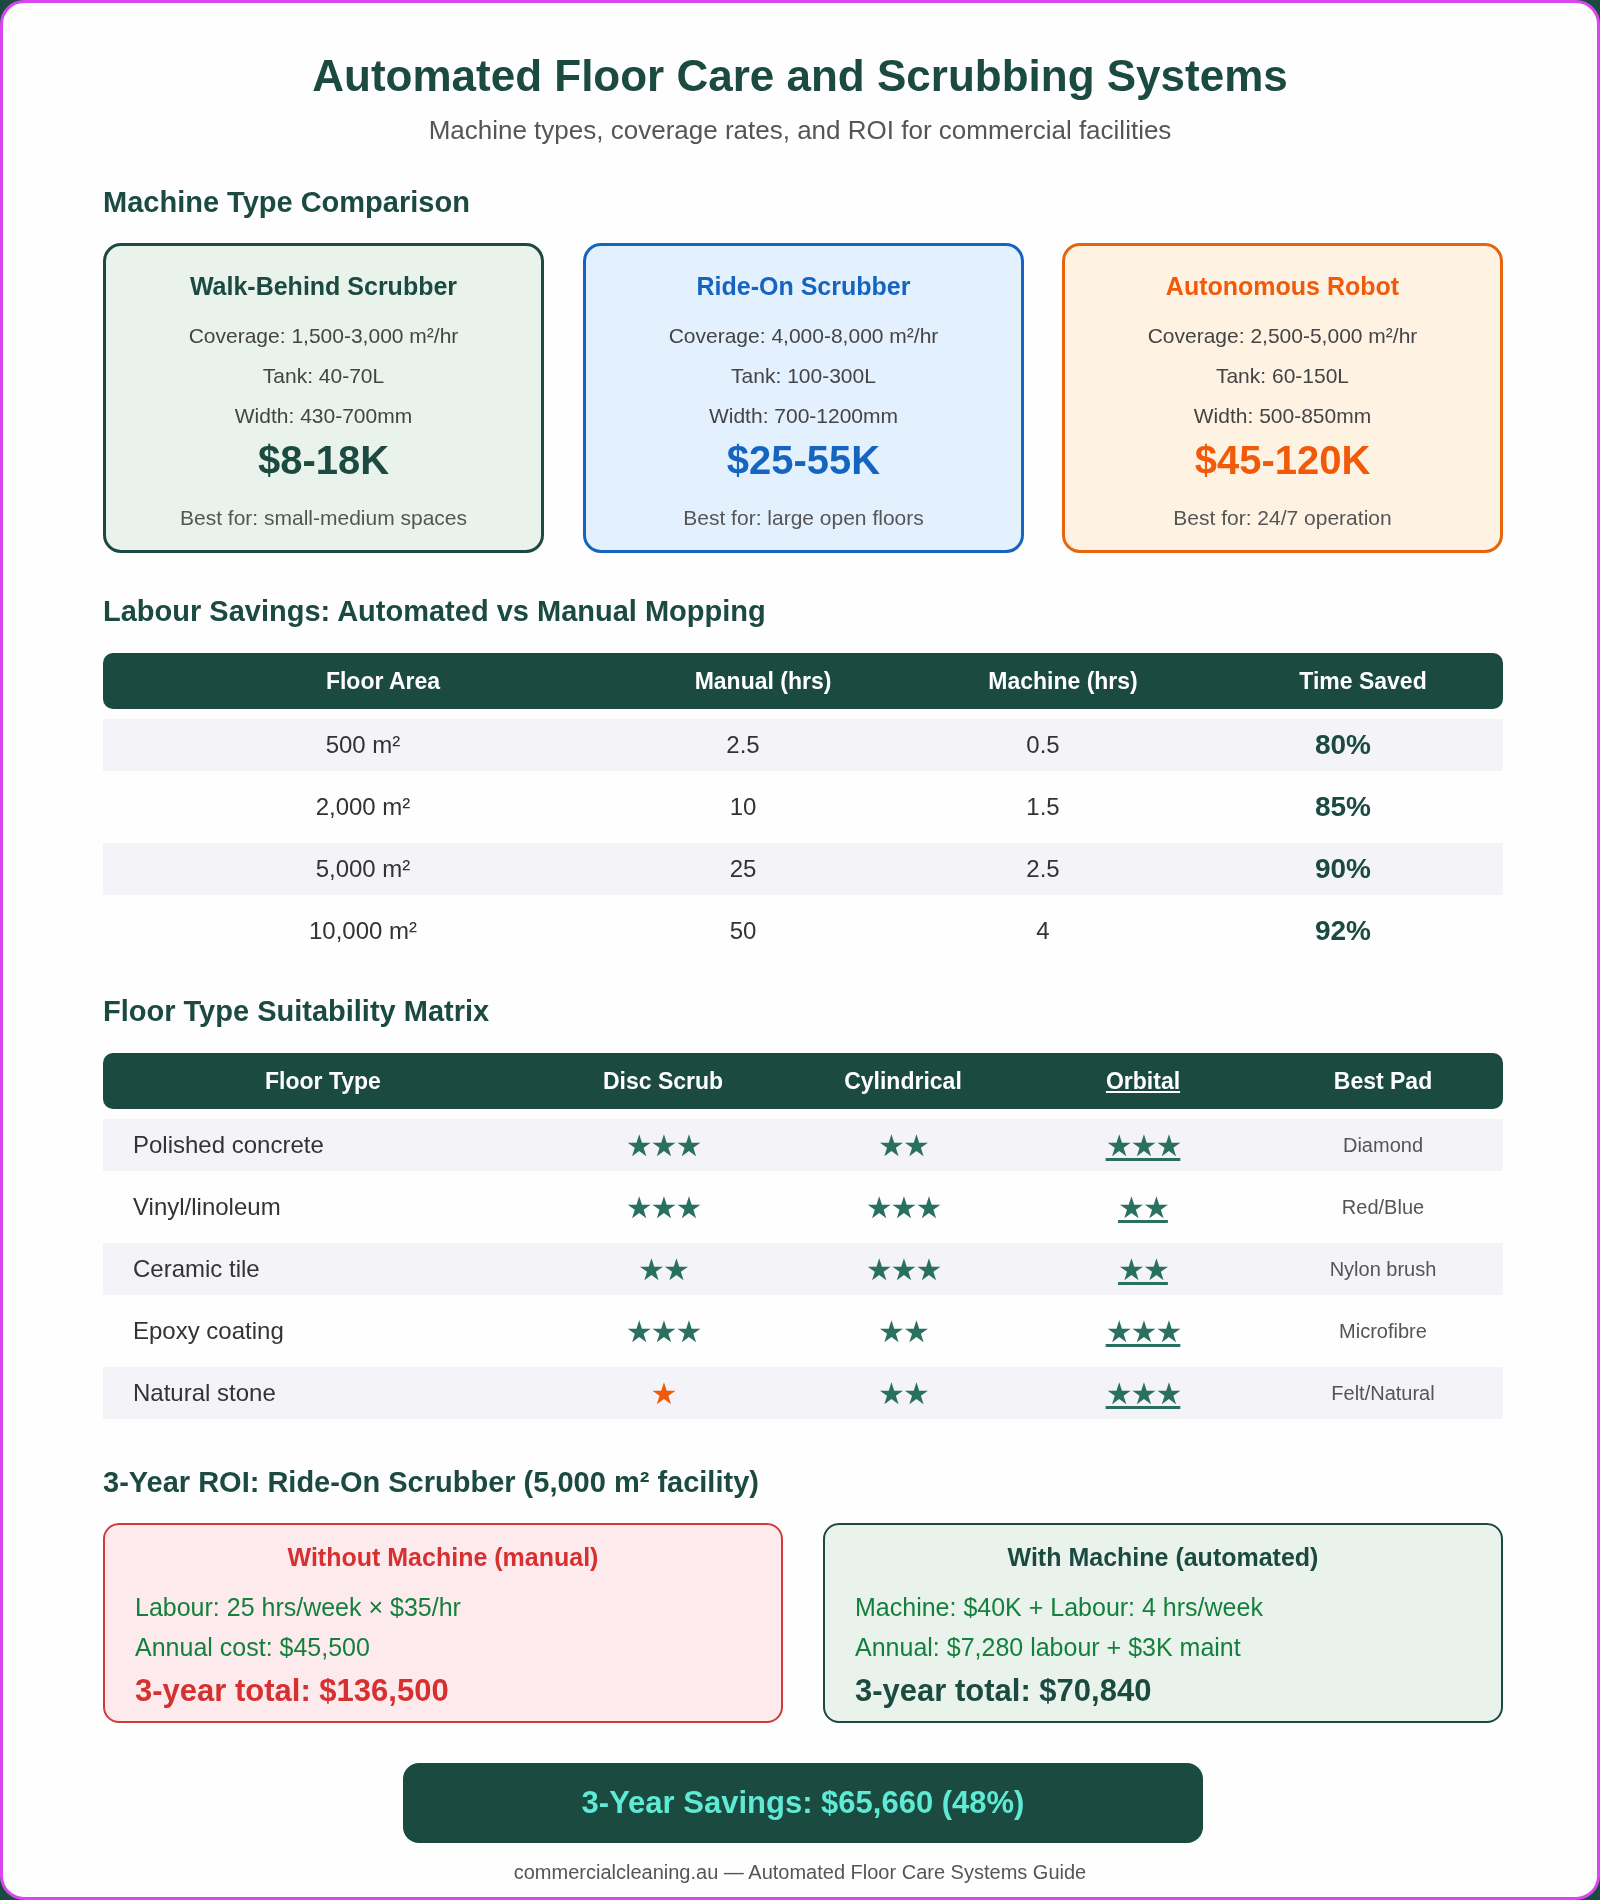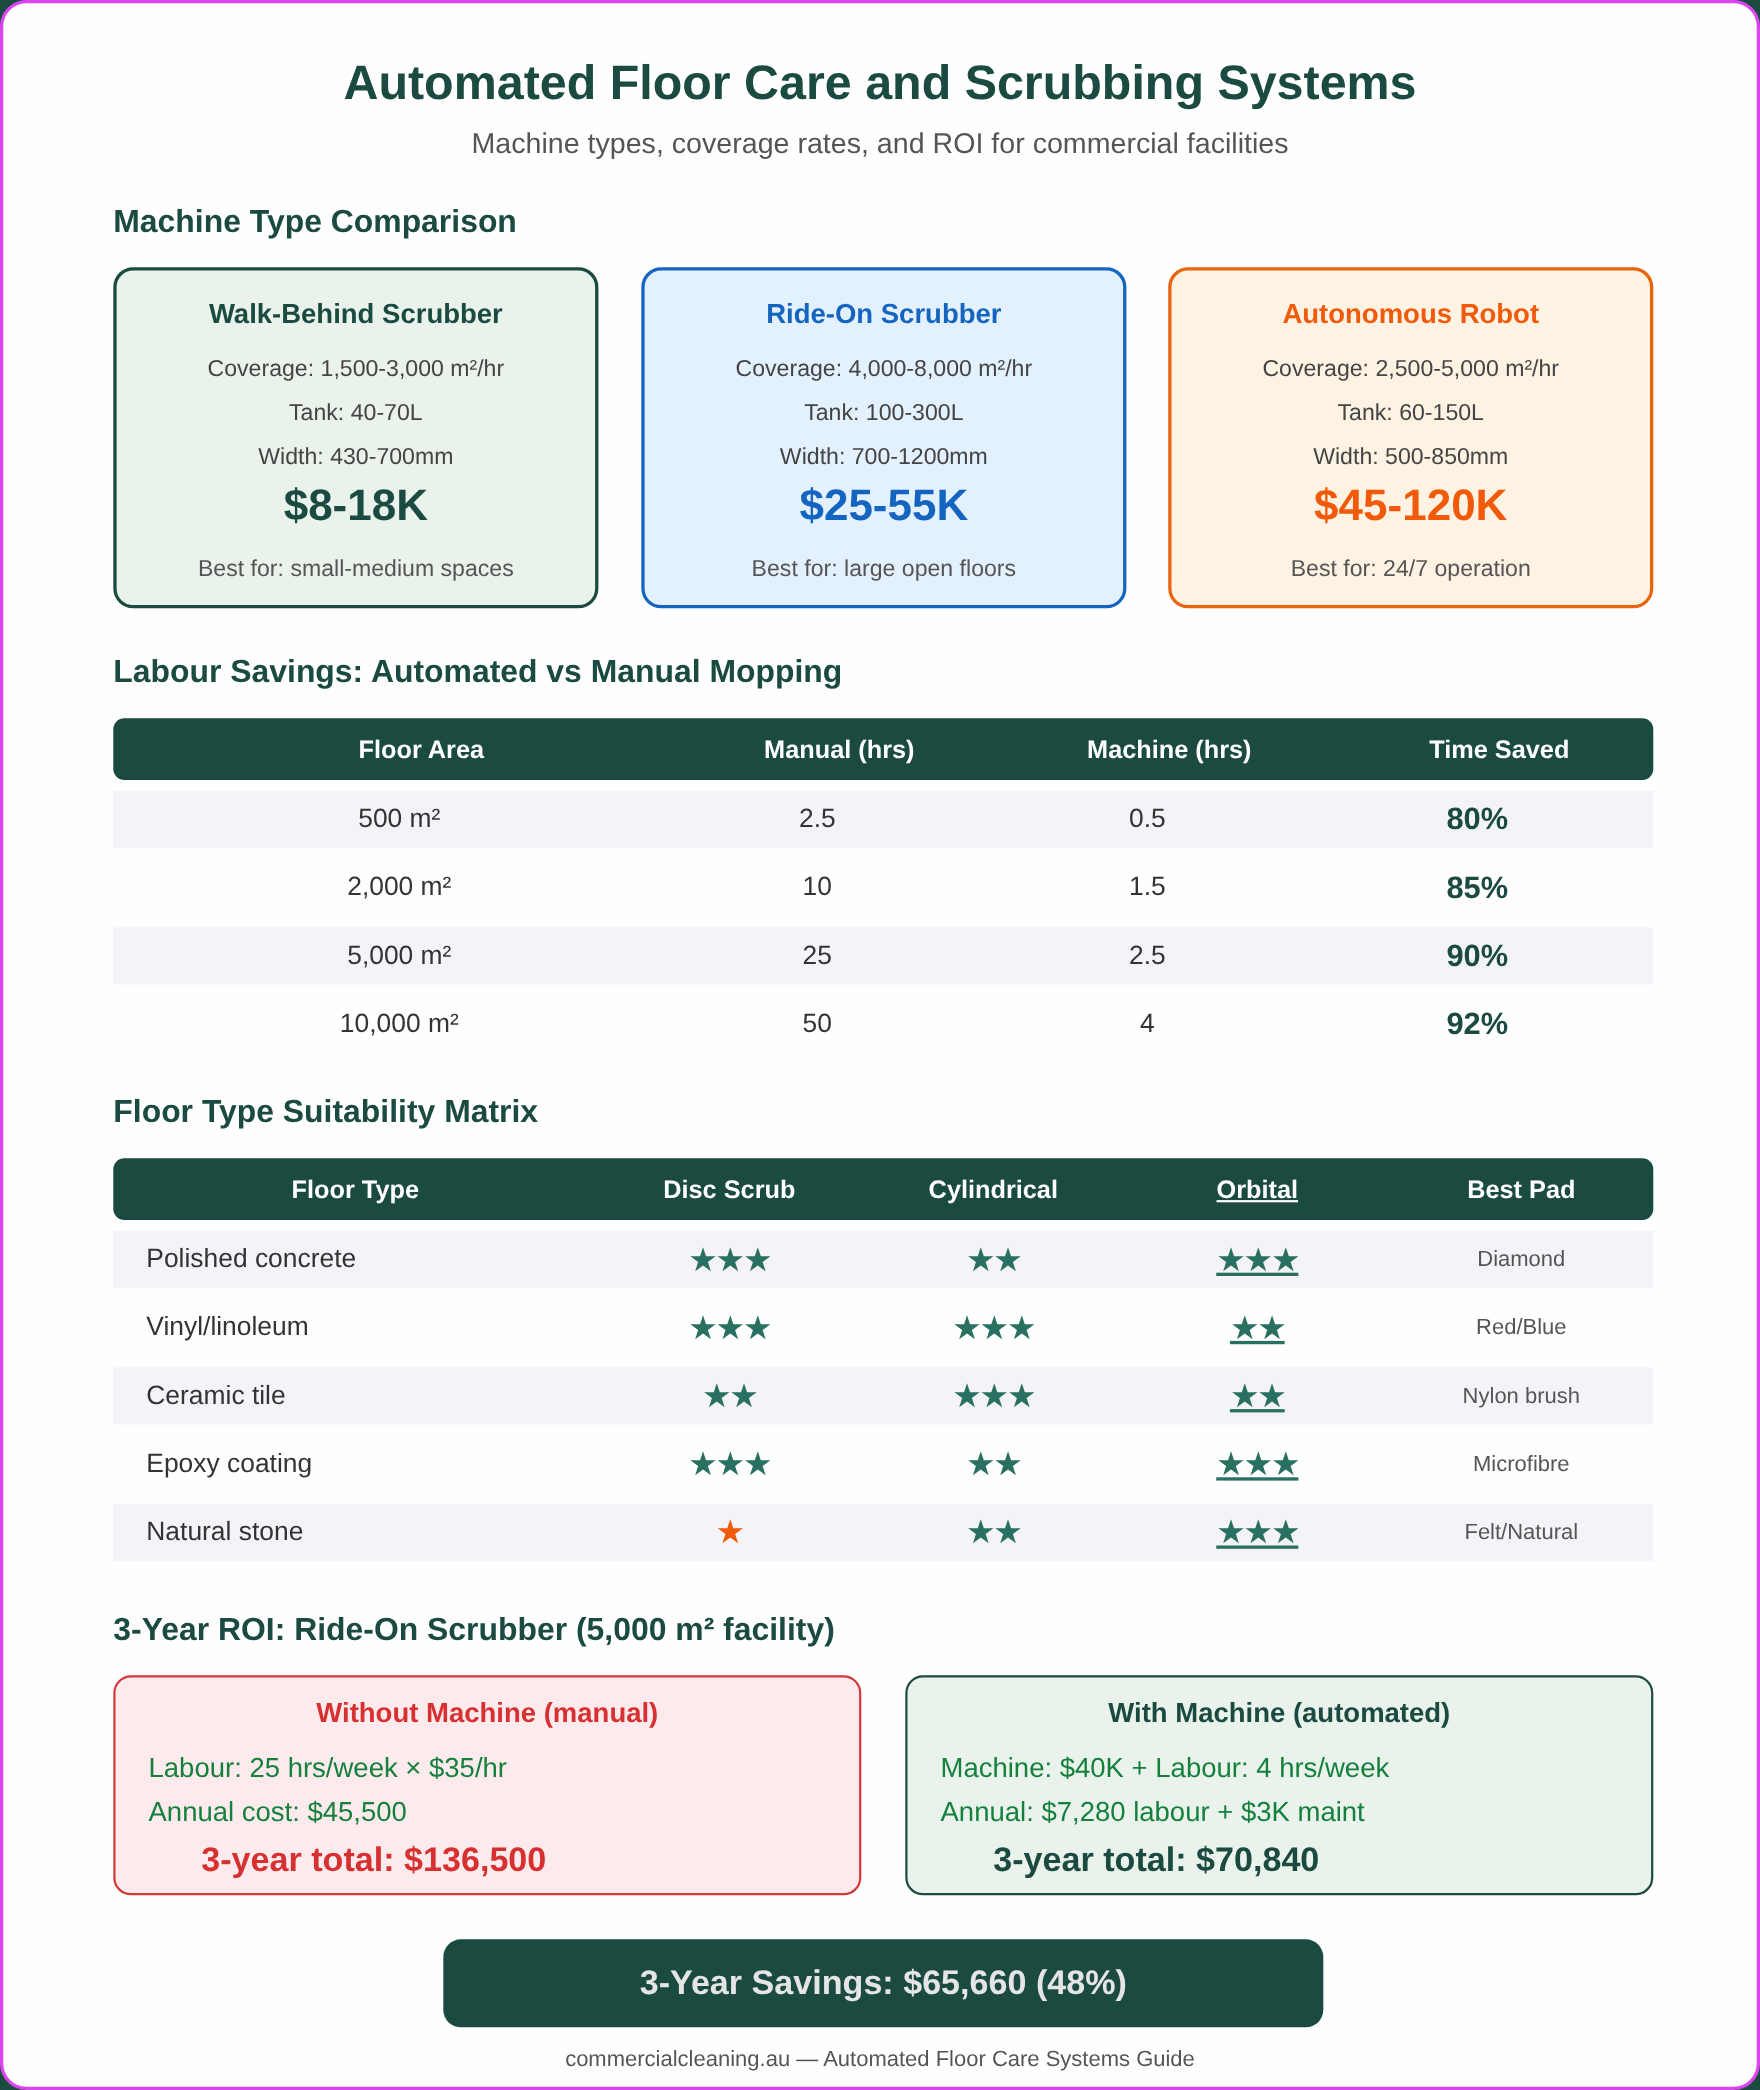--- a/index.html
+++ b/index.html
@@ -42,28 +42,28 @@
   .matrix .c0 { width: 440px; } .matrix .c1 { width: 240px; } .matrix .c2 { width: 240px; } .matrix .c3 { width: 240px; text-decoration: underline; } .matrix .c4 { width: 240px; }
   .matrix .trow .c0 { text-align: left; padding-left: 30px; }
   .matrix .trow .c4 { font-size: 20px; color: #555; }
   .stars { font-size: 30px; color: #2a7060; letter-spacing: -2px; }
   .stars.low { color: #f05a0a; }
 
   
   .roi { position: absolute; top: 1520px; width: 680px; height: 200px; border: 2px solid; border-radius: 16px; }
   .roi .r-title { position: absolute; top: 18px; width: 100%; text-align: center; font-size: 25px; font-weight: bold; }
   .roi .r-line { position: absolute; left: 30px; font-size: 25px; color: #15803d; }
-  .roi .r-total { position: absolute; left: 30px; top: 148px; font-size: 31px; font-weight: bold; margin-left: 48px; }
+  .roi .r-total { position: absolute; left: 30px; top: 148px; font-size: 31px; font-weight: bold; }
   .roi.bad { left: 100px; border-color: #d03a3a; background: #fdeaec; }
   .roi.bad .r-title, .roi.bad .r-total { color: #d63031; }
   .roi.good { left: 820px; border-color: #1a4a40; background: #eaf2ec; }
   .roi.good .r-title, .roi.good .r-total { color: #1a4a40; }
 
   .savings { position: absolute; left: 400px; top: 1760px; width: 800px; height: 80px;
-    background: #1a4a40; border-radius: 16px; color: #e5e5e5; font-size: 31px; font-weight: bold;
+    background: #1a4a40; border-radius: 16px; color: #5eead4; font-size: 31px; font-weight: bold;
     display: flex; align-items: center; justify-content: center; }
   .footer { position: absolute; top: 1858px; width: 100%; text-align: center; font-size: 20px; color: #555; }
 </style>
 </head>
 <body>
 
 <div class="page">
   <div class="title">Automated Floor Care and Scrubbing Systems</div>
   <div class="subtitle">Machine types, coverage rates, and ROI for commercial facilities</div>
 

